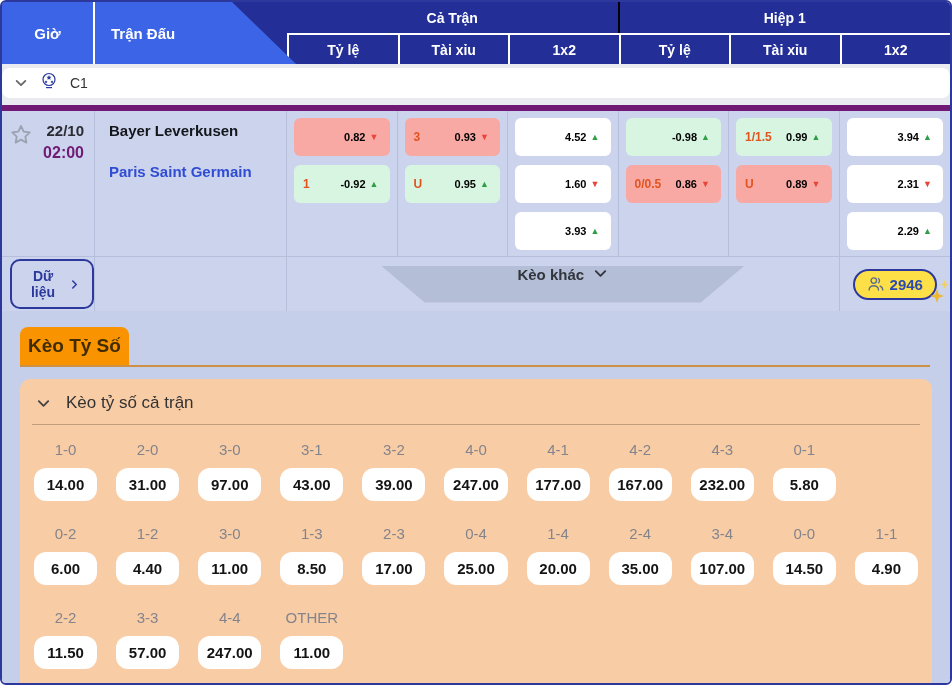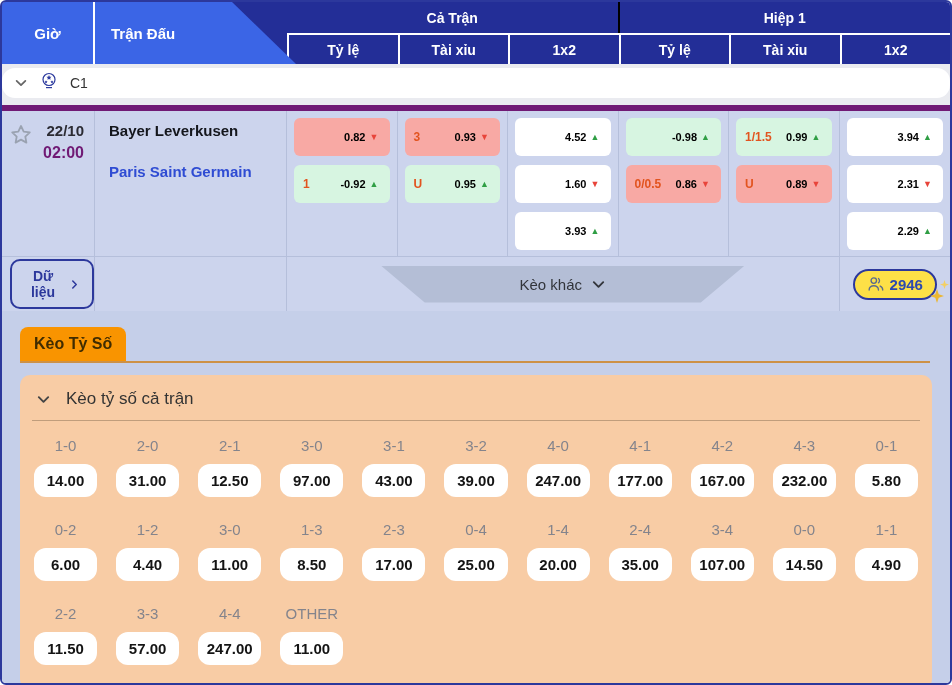--- a/index.html
+++ b/index.html
@@ -29,21 +29,21 @@
   .group-row { height: 33px; display: flex; border-bottom: 2px solid #fff; }
   .group-cell { flex: 1; display: flex; align-items: center; justify-content: center;
     color: #fff; font-weight: bold; font-size: 14px; }
   .group-cell:first-child { border-right: 2px solid #000000; }
   .sub-row { flex: 1; display: flex; }
   .sub-cell { flex: 1; display: flex; align-items: center; justify-content: center;
     color: #fff; font-weight: bold; font-size: 14px; border-left: 2px solid #fff; }
   
   .band { background: #eaebf0; padding: 4px 0 7px; flex: 0 0 auto; }
   .league-row { background: #fff; height: 30px; display: flex; align-items: center;
-    gap: 12px; padding: 0 12px; border-radius: 13px; }
+    gap: 12px; padding: 0 12px; border-radius: 8px; }
   .league-row .chev { color: #666; display: flex; }
   .league-name { font-size: 14px; color: #333; }
   
   .match-block { background: #ccd4ed; border-top: 6px solid #701a75; flex: 0 0 auto; }
   .match-grid, .btn-row { display: grid; grid-template-columns: 93px 192px repeat(6, 1fr); }
   .mcol { border-right: 1px solid #b5bfdb; }
   .mcol:last-child { border-right: none; }
   .time-col { position: relative; padding: 11px 10px 0 0; text-align: right; }
   .star { position: absolute; left: 7px; top: 12px; display: flex; }
   .mdate { font-size: 15px; font-weight: bold; color: #2b2b33; }
@@ -65,32 +65,32 @@
   .btn-row { border-top: 1px solid #b5bfdb; height: 55px; }
   .bcell { border-right: 1px solid #b5bfdb; display: flex; align-items: center; }
   .trap-zone { grid-column: 3 / 8; justify-content: center; }
   .badge-zone { grid-column: 8 / 9; border-right: none; justify-content: center; }
   .data-btn { margin-left: 8px; display: flex; align-items: center; gap: 7px;
     border: 2px solid #2c389c; color: #2c389c; background: transparent;
     font-family: inherit; font-weight: bold; font-size: 14px;
     border-radius: 10px; padding: 7px 12px; cursor: pointer; }
   .trap { width: 364px; height: 37px; background: #b4bed6; cursor: pointer;
     clip-path: polygon(0 0, 100% 0, calc(100% - 44px) 100%, 44px 100%);
-    display: flex; align-items: center; justify-content: center; gap: 9px;
-    font-weight: normal; color: #32353b; font-size: 15px; }
+    display: flex; align-items: flex-start; justify-content: center; gap: 9px;
+    font-weight: bold; color: #32353b; font-size: 15px; }
   .viewers { position: relative; display: flex; align-items: center; gap: 6px;
     background: #fde047; border: 2px solid #2c389c; border-radius: 16px;
     padding: 5px 12px; color: #2c4ab0; font-weight: bold; font-size: 15px; cursor: pointer; }
   .sparkle { position: absolute; }
   .sparkle.s1 { right: -9px; bottom: -8px; }
   .sparkle.s2 { right: -14px; bottom: 6px; }
   
   .lower { background: #c5cfe9; flex: 1; padding-top: 16px; }
   .score-tab { display: inline-block; margin-left: 18px; background: #f99400;
-    color: #402c00; font-weight: bold; font-size: 16px; padding: 8px 14px;
+    color: #402c00; font-weight: bold; font-size: 19px; padding: 8px 8px;
     border-radius: 8px 8px 0 0; cursor: pointer; }
   .tab-line { height: 2px; background: #cd9146; margin: 0 20px 0 18px; }
   .panel { margin: 12px 18px 0; background: #f8cca5; border-radius: 10px; padding-bottom: 4px; }
   .panel-head { display: flex; align-items: center; gap: 15px;
     padding: 14px 12px 9px 16px; font-size: 17px; color: #333; cursor: pointer; }
   .panel-sep { height: 1px; background: rgba(90,70,50,.35); margin: 2px 12px 12px; }
   .score-grid { display: grid; grid-template-columns: repeat(11, 1fr);
     gap: 10px 19px; padding: 4px 14px; margin-bottom: 16px; }
   .score-item { display: flex; flex-direction: column; gap: 10px; }
   .score-label { text-align: center; color: #84848c; font-size: 15px; }
@@ -342,24 +342,20 @@
           <div class="score-item">
             <div class="score-label">1-0</div>
             <button class="score-odds">14.00</button>
           </div>
 
           <div class="score-item">
             <div class="score-label">2-0</div>
             <button class="score-odds">31.00</button>
           </div>
 
-          <div class="score-item">
-            <div class="score-label">2-1</div>
-            <button class="score-odds">12.50</button>
-          </div>
 
           <div class="score-item">
             <div class="score-label">3-0</div>
             <button class="score-odds">97.00</button>
           </div>
 
           <div class="score-item">
             <div class="score-label">3-1</div>
             <button class="score-odds">43.00</button>
           </div>

